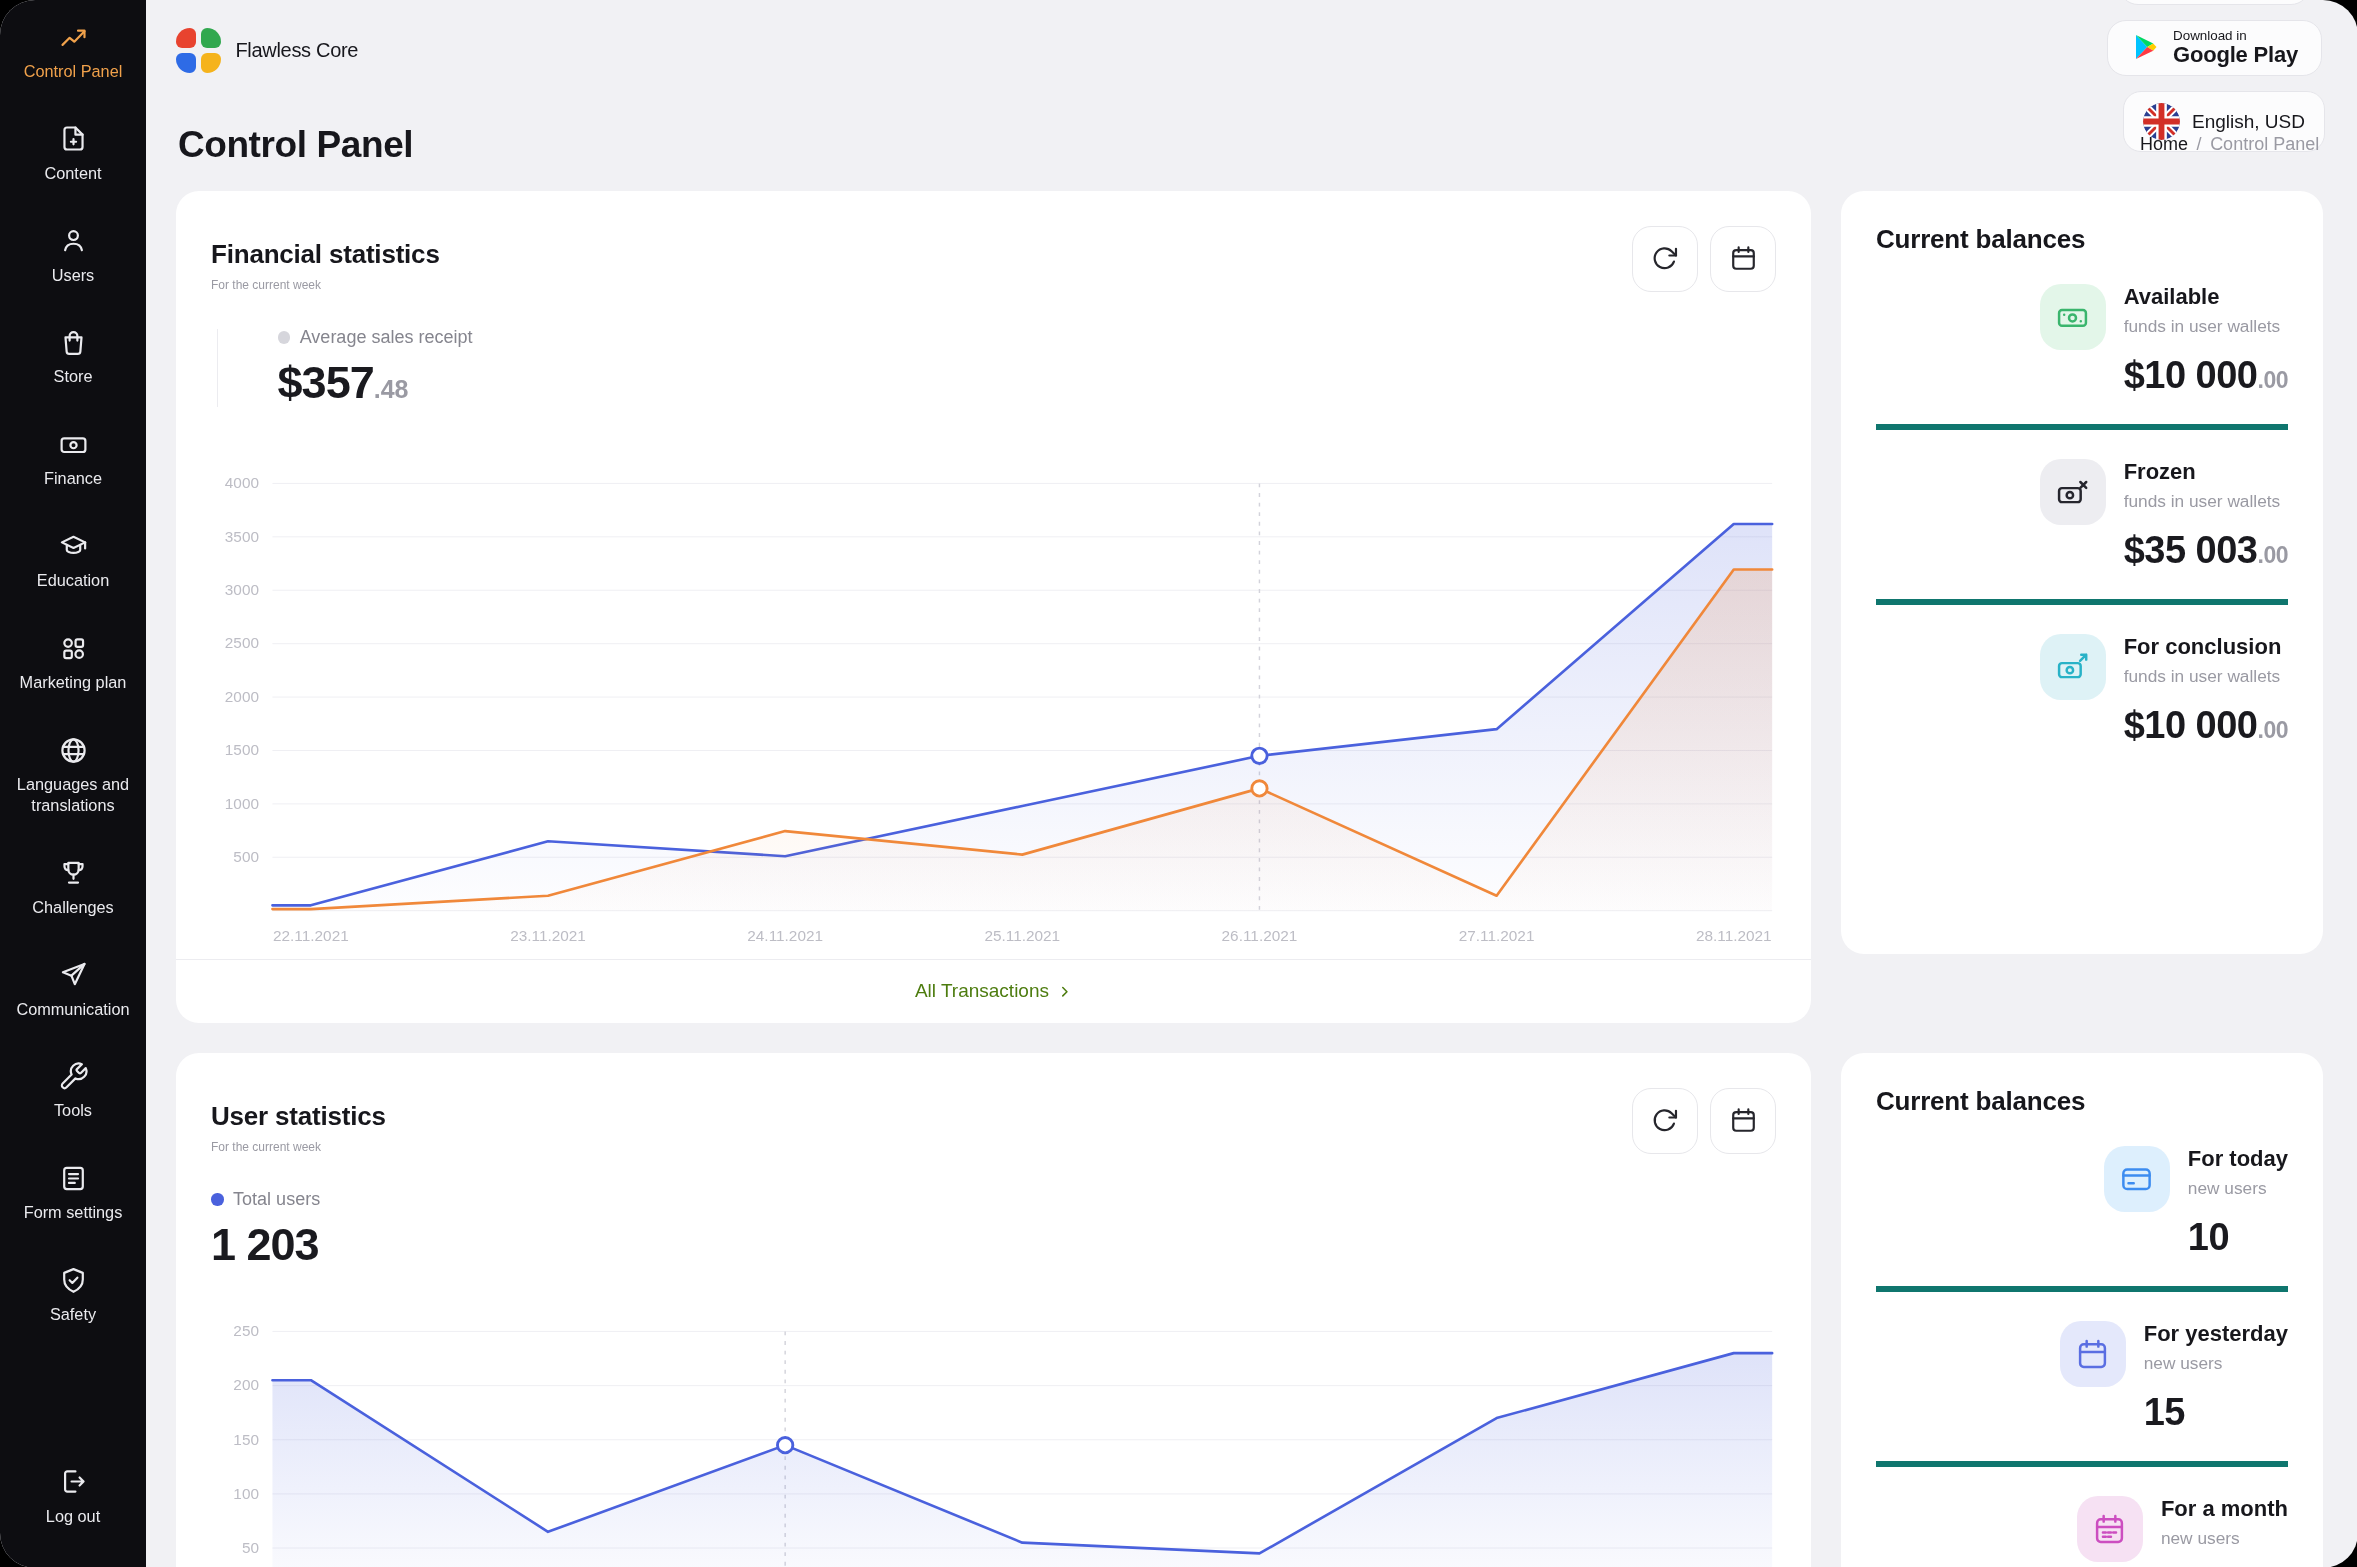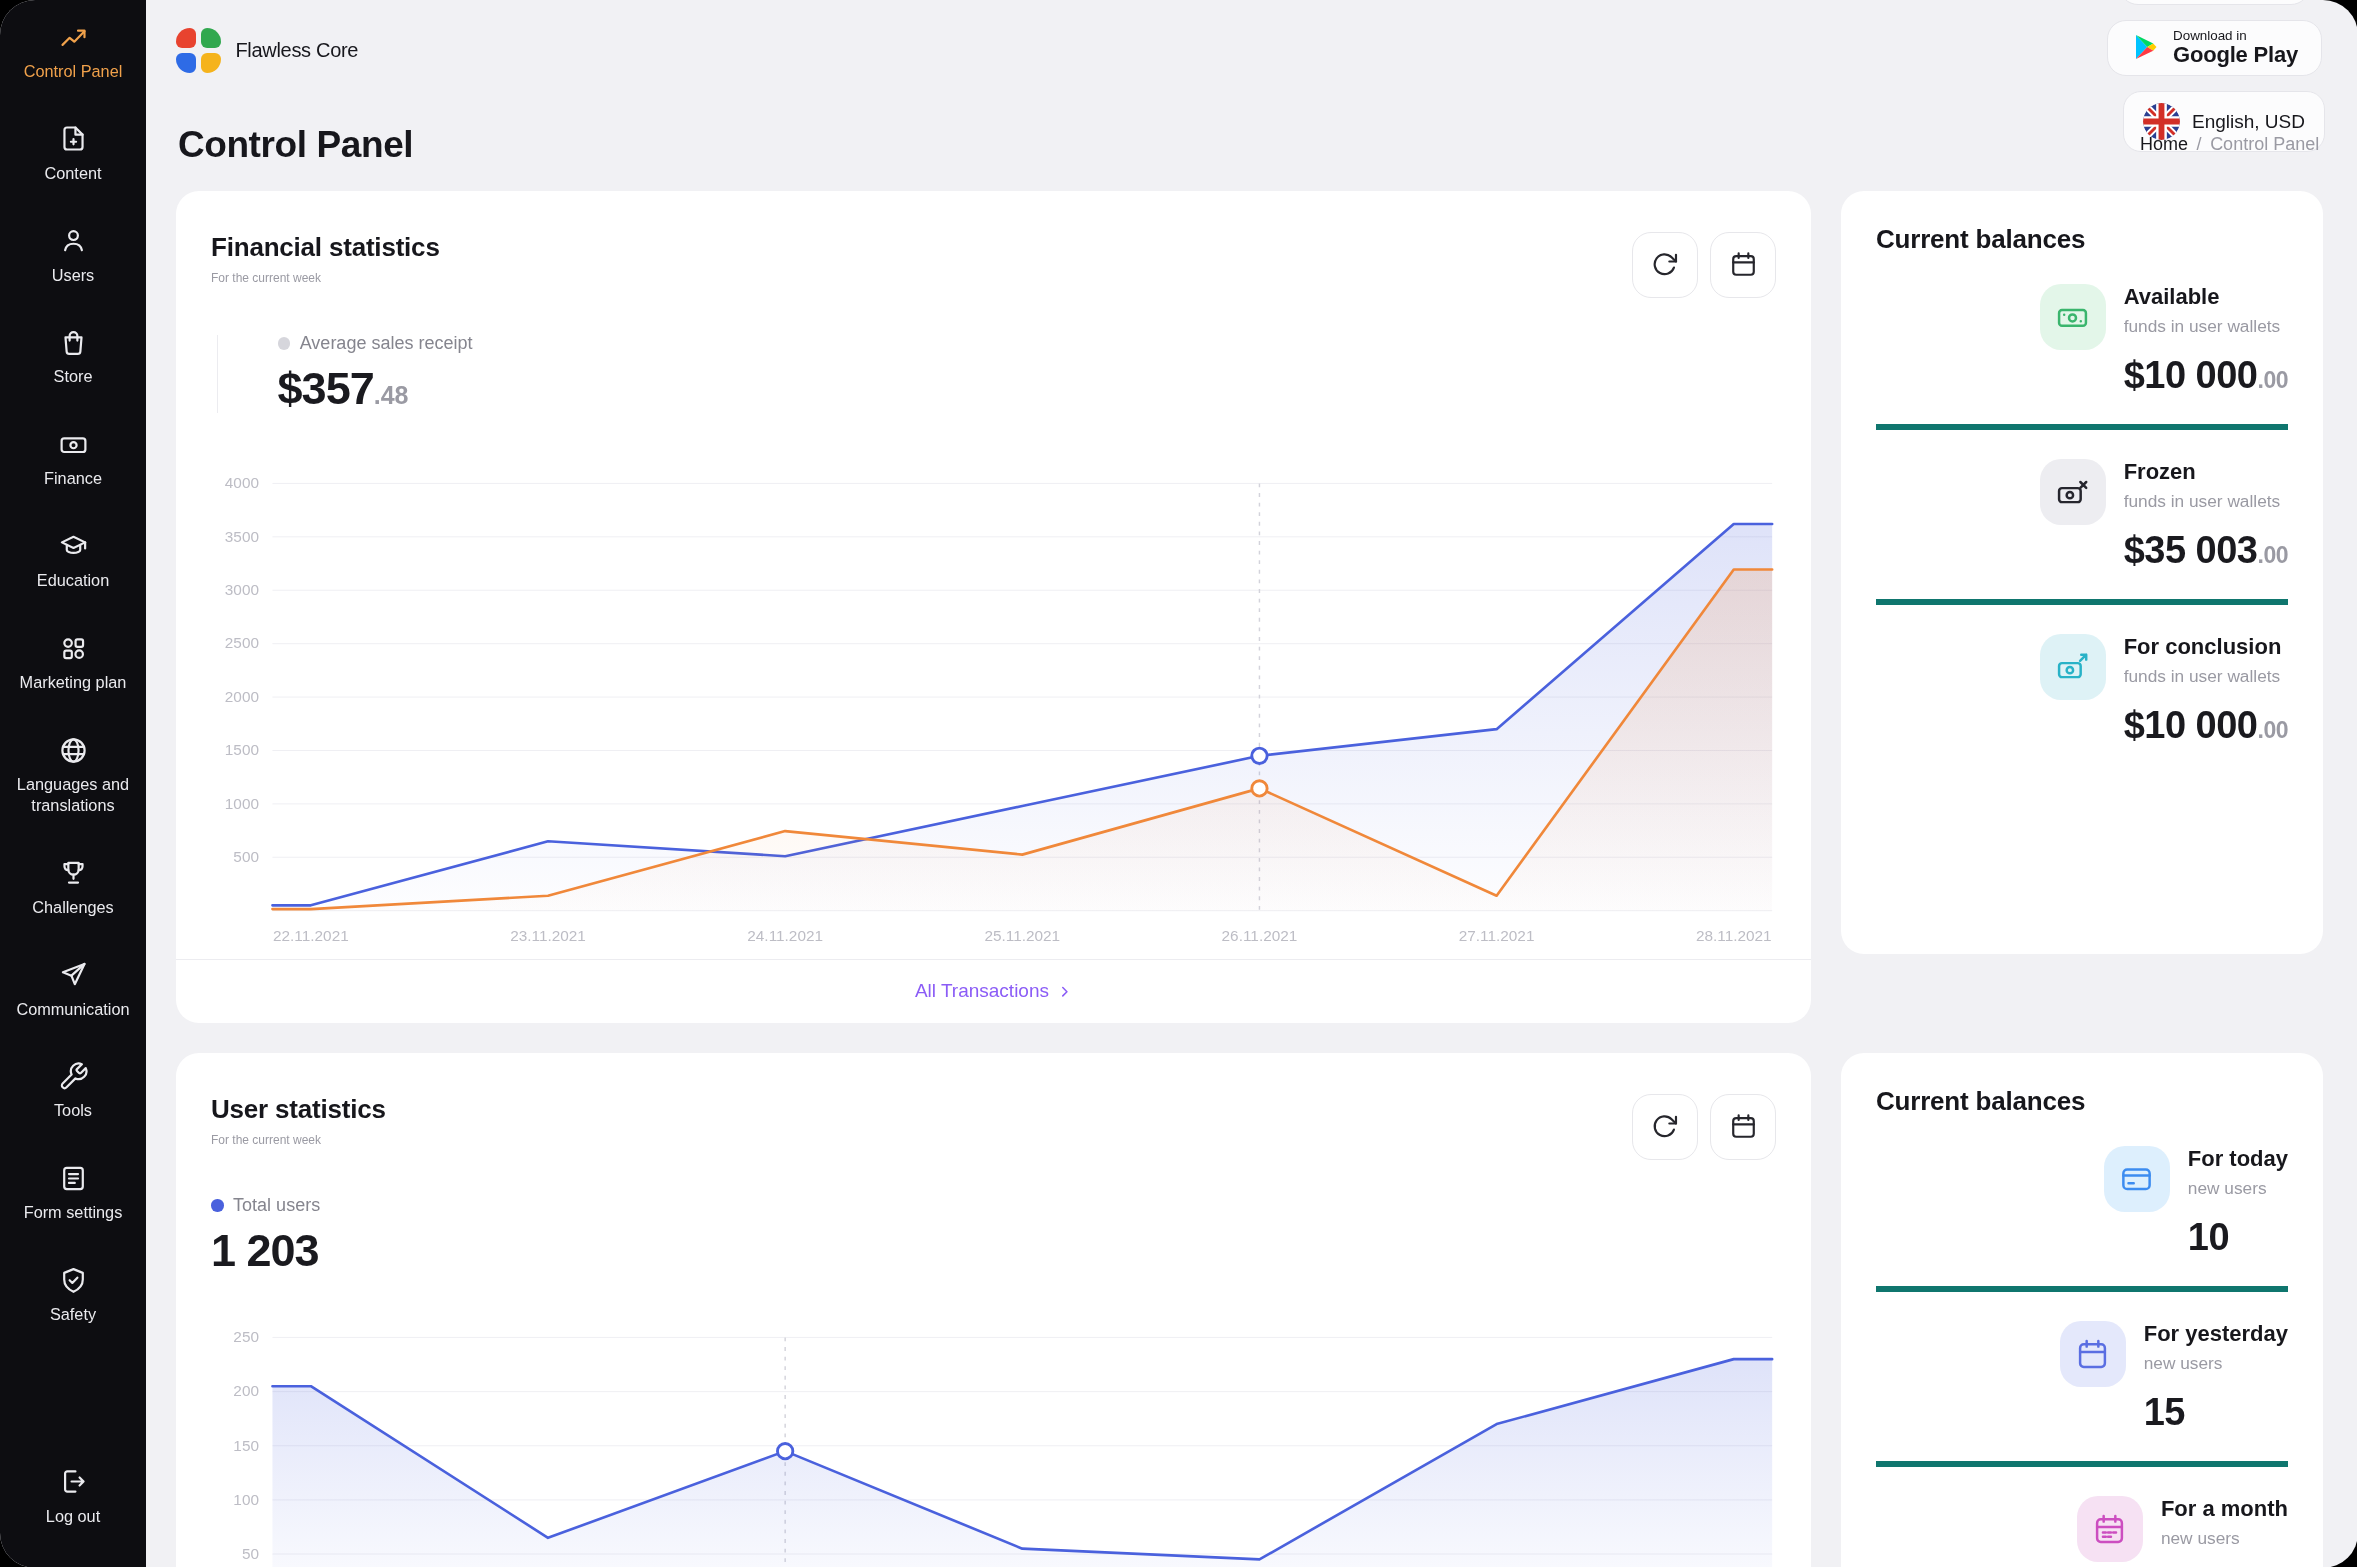--- a/index.html
+++ b/index.html
@@ -43,38 +43,38 @@
   .breadcrumb { font-size:18px; color:#9a9aa3; display:flex; gap:8.6px; align-items:center; }
   .bc-home { color:#17171c; cursor:pointer; }
   .grid { display:grid; grid-template-columns:1fr 482px; gap:30px; align-items:start; }
   .card { background:#fff; border-radius:23px; }
 
   
   .card-chart { display:flex; flex-direction:column; }
   .card-financial { height:832px; }
   .card-users { height:832px; }
   .card-pad { padding:35px 35px 0; flex:1; display:flex; flex-direction:column; min-height:0; }
-  .card-head { display:flex; justify-content:space-between; align-items:flex-start;margin-top:6px; }
+  .card-head { display:flex; justify-content:space-between; align-items:flex-end; }
   .card-head h2 { font-size:26px; font-weight:600; letter-spacing:-0.2px; }
   .card-head .sub { font-size:12px; color:#9a9aa3; margin-top:7.7px; }
   .head-actions { display:flex; gap:12.5px; }
   .icon-btn { width:66px; height:66px; border:1px solid #e7e7eb; background:#fff; border-radius:19px; display:flex; align-items:center; justify-content:center; cursor:pointer; }
   .stats { display:flex; align-items:flex-start; gap:54px; margin-top:35px; }
   .stat-top { display:flex; align-items:center; gap:9.6px; font-size:18px; color:#85858e; }
   .dot { width:12.5px; height:12.5px; border-radius:50%; display:inline-block; background:#ccc; }
   .stat-val { margin-top:8.6px; font-size:45px; font-weight:600; letter-spacing:-1px; color:#1a1a1f; }
   .stat-val .dec { font-size:25px; color:#9a9aa3; font-weight:600; letter-spacing:0; }
   .vdiv { width:1px; align-self:stretch; background:#ececf0; margin:1.9px 5.8px; }
   .chart-wrap { width:100%; }
   .chart-wrap--financial { margin-top:auto; padding-bottom:3.8px; }
   .chart-wrap--users { margin-top:47px; }
   .chart-wrap svg { display:block; width:100%; height:auto; }
   svg text { font-family:inherit; }
   .card-footer { border-top:1px solid #ececf0; flex:0 0 64px; height:64px; display:flex; align-items:center; justify-content:center; }
-  .link { color:#8b5cf6; font-size:19px; font-weight:500; display:flex; align-items:center; gap:7.7px; cursor:pointer; text-decoration:none; }
+  .link { color:#4d7c0f; font-size:19px; font-weight:500; display:flex; align-items:center; gap:7.7px; cursor:pointer; text-decoration:none; }
 
   
   .card-balances { padding:33px 35px 9.6px; }
   .card-balances--funds { height:763px; }
   .card-balances--users { min-height:596px; }
   .card-balances h2 { font-size:26px; font-weight:600; letter-spacing:-0.2px; }
   .bal-item { display:flex; gap:18px; padding:29px 0 27px;justify-content:flex-end; }
   .bal-item + .bal-item { border-top:6px solid #0f766e; }
   .tile { flex:0 0 66px; width:66px; height:66px; border-radius:21px; display:flex; align-items:center; justify-content:center; }
   .bal-title { font-size:22px; font-weight:600; }

